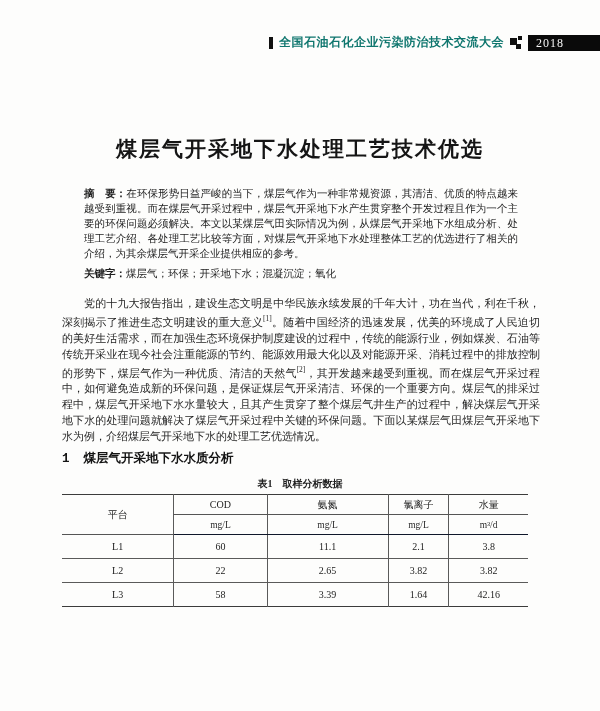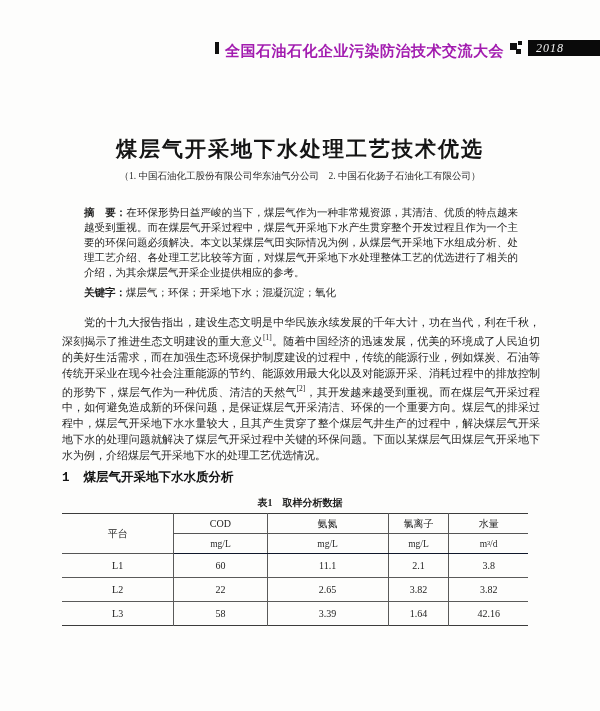--- a/index.html
+++ b/index.html
@@ -11,31 +11,31 @@
   }
 
   
   .masthead {
     position:absolute; top:34px; right:0;
     display:flex; align-items:center; gap:6px;
   }
   .mast-bar { display:inline-block; width:4px; height:12px; background:#101010; }
   .mast-title {
     font-family:"Liberation Sans","DejaVu Sans",sans-serif;
-    font-weight:bold; font-size:15px; letter-spacing:0.5px; color:#a21caf;margin-top:8px;
+    font-weight:bold; font-size:12px; letter-spacing:0.5px; color:#0f766e;
   }
   .squares-icon { position:relative; display:inline-block; width:12px; height:13px; }
   .squares-icon .sq { position:absolute; background:#101010; }
   .squares-icon .sq1 { left:0; top:2px; width:7px; height:7px; }
   .squares-icon .sq2 { right:0; top:0; width:4px; height:4px; }
   .squares-icon .sq3 { right:1px; bottom:0; width:5px; height:5px; }
   .year-box {
     display:inline-block; background:#0a0a0a; color:#f5f5f5;
     font-size:12px; line-height:16px; height:16px;
-    width:64px; padding-left:8px; letter-spacing:1px;font-style:italic;
+    width:64px; padding-left:8px; letter-spacing:1px;
   }
 
   
   .content { padding-top:134px; }
   .title {
     margin:0; text-align:center;
     font-size:21px; font-weight:bold; letter-spacing:2px; line-height:30px; color:#151515;
   }
   .authors { margin-top:12px; text-align:center; font-size:12px; line-height:16px; }
   .authors sup, .para sup { font-size:7.5px; vertical-align:super; }
@@ -95,21 +95,20 @@
       <span class="sq sq3"></span>
     </span>
     <span class="year-box">2018</span>
   </header>
 
   <main class="content">
 
     <h1 class="title">煤层气开采地下水处理工艺技术优选</h1>
 
 
-    <div class="affiliation">（1. 中国石油化工股份有限公司华东油气分公司　2. 中国石化扬子石油化工有限公司）</div>
 
     <p class="abstract"><span class="label">摘　要：</span><span>在环保形势日益严峻的当下，煤层气作为一种非常规资源，其清洁、优质的特点越来越受到重视。而在煤层气开采过程中，煤层气开采地下水产生贯穿整个开发过程且作为一个主要的环保问题必须解决。本文以某煤层气田实际情况为例，从煤层气开采地下水组成分析、处理工艺介绍、各处理工艺比较等方面，对煤层气开采地下水处理整体工艺的优选进行了相关的介绍，为其余煤层气开采企业提供相应的参考。</span></p>
 
     <p class="keywords"><span class="label">关键字：</span><span>煤层气；环保；开采地下水；混凝沉淀；氧化</span></p>
 
     <p class="para"><span>党的十九大报告指出，建设生态文明是中华民族永续发展的千年大计，功在当代，利在千秋，深刻揭示了推进生态文明建设的重大意义</span><sup>[1]</sup><span>。随着中国经济的迅速发展，优美的环境成了人民迫切的美好生活需求，而在加强生态环境保护制度建设的过程中，传统的能源行业，例如煤炭、石油等传统开采业在现今社会注重能源的节约、能源效用最大化以及对能源开采、消耗过程中的排放控制的形势下，煤层气作为一种优质、清洁的天然气</span><sup>[2]</sup><span>，其开发越来越受到重视。而在煤层气开采过程中，如何避免造成新的环保问题，是保证煤层气开采清洁、环保的一个重要方向。煤层气的排采过程中，煤层气开采地下水水量较大，且其产生贯穿了整个煤层气井生产的过程中，解决煤层气开采地下水的处理问题就解决了煤层气开采过程中关键的环保问题。下面以某煤层气田煤层气开采地下水为例，介绍煤层气开采地下水的处理工艺优选情况。</span></p>
 
     <h2 class="section"><span class="sec-num">1</span><span>煤层气开采地下水水质分析</span></h2>
 
 

